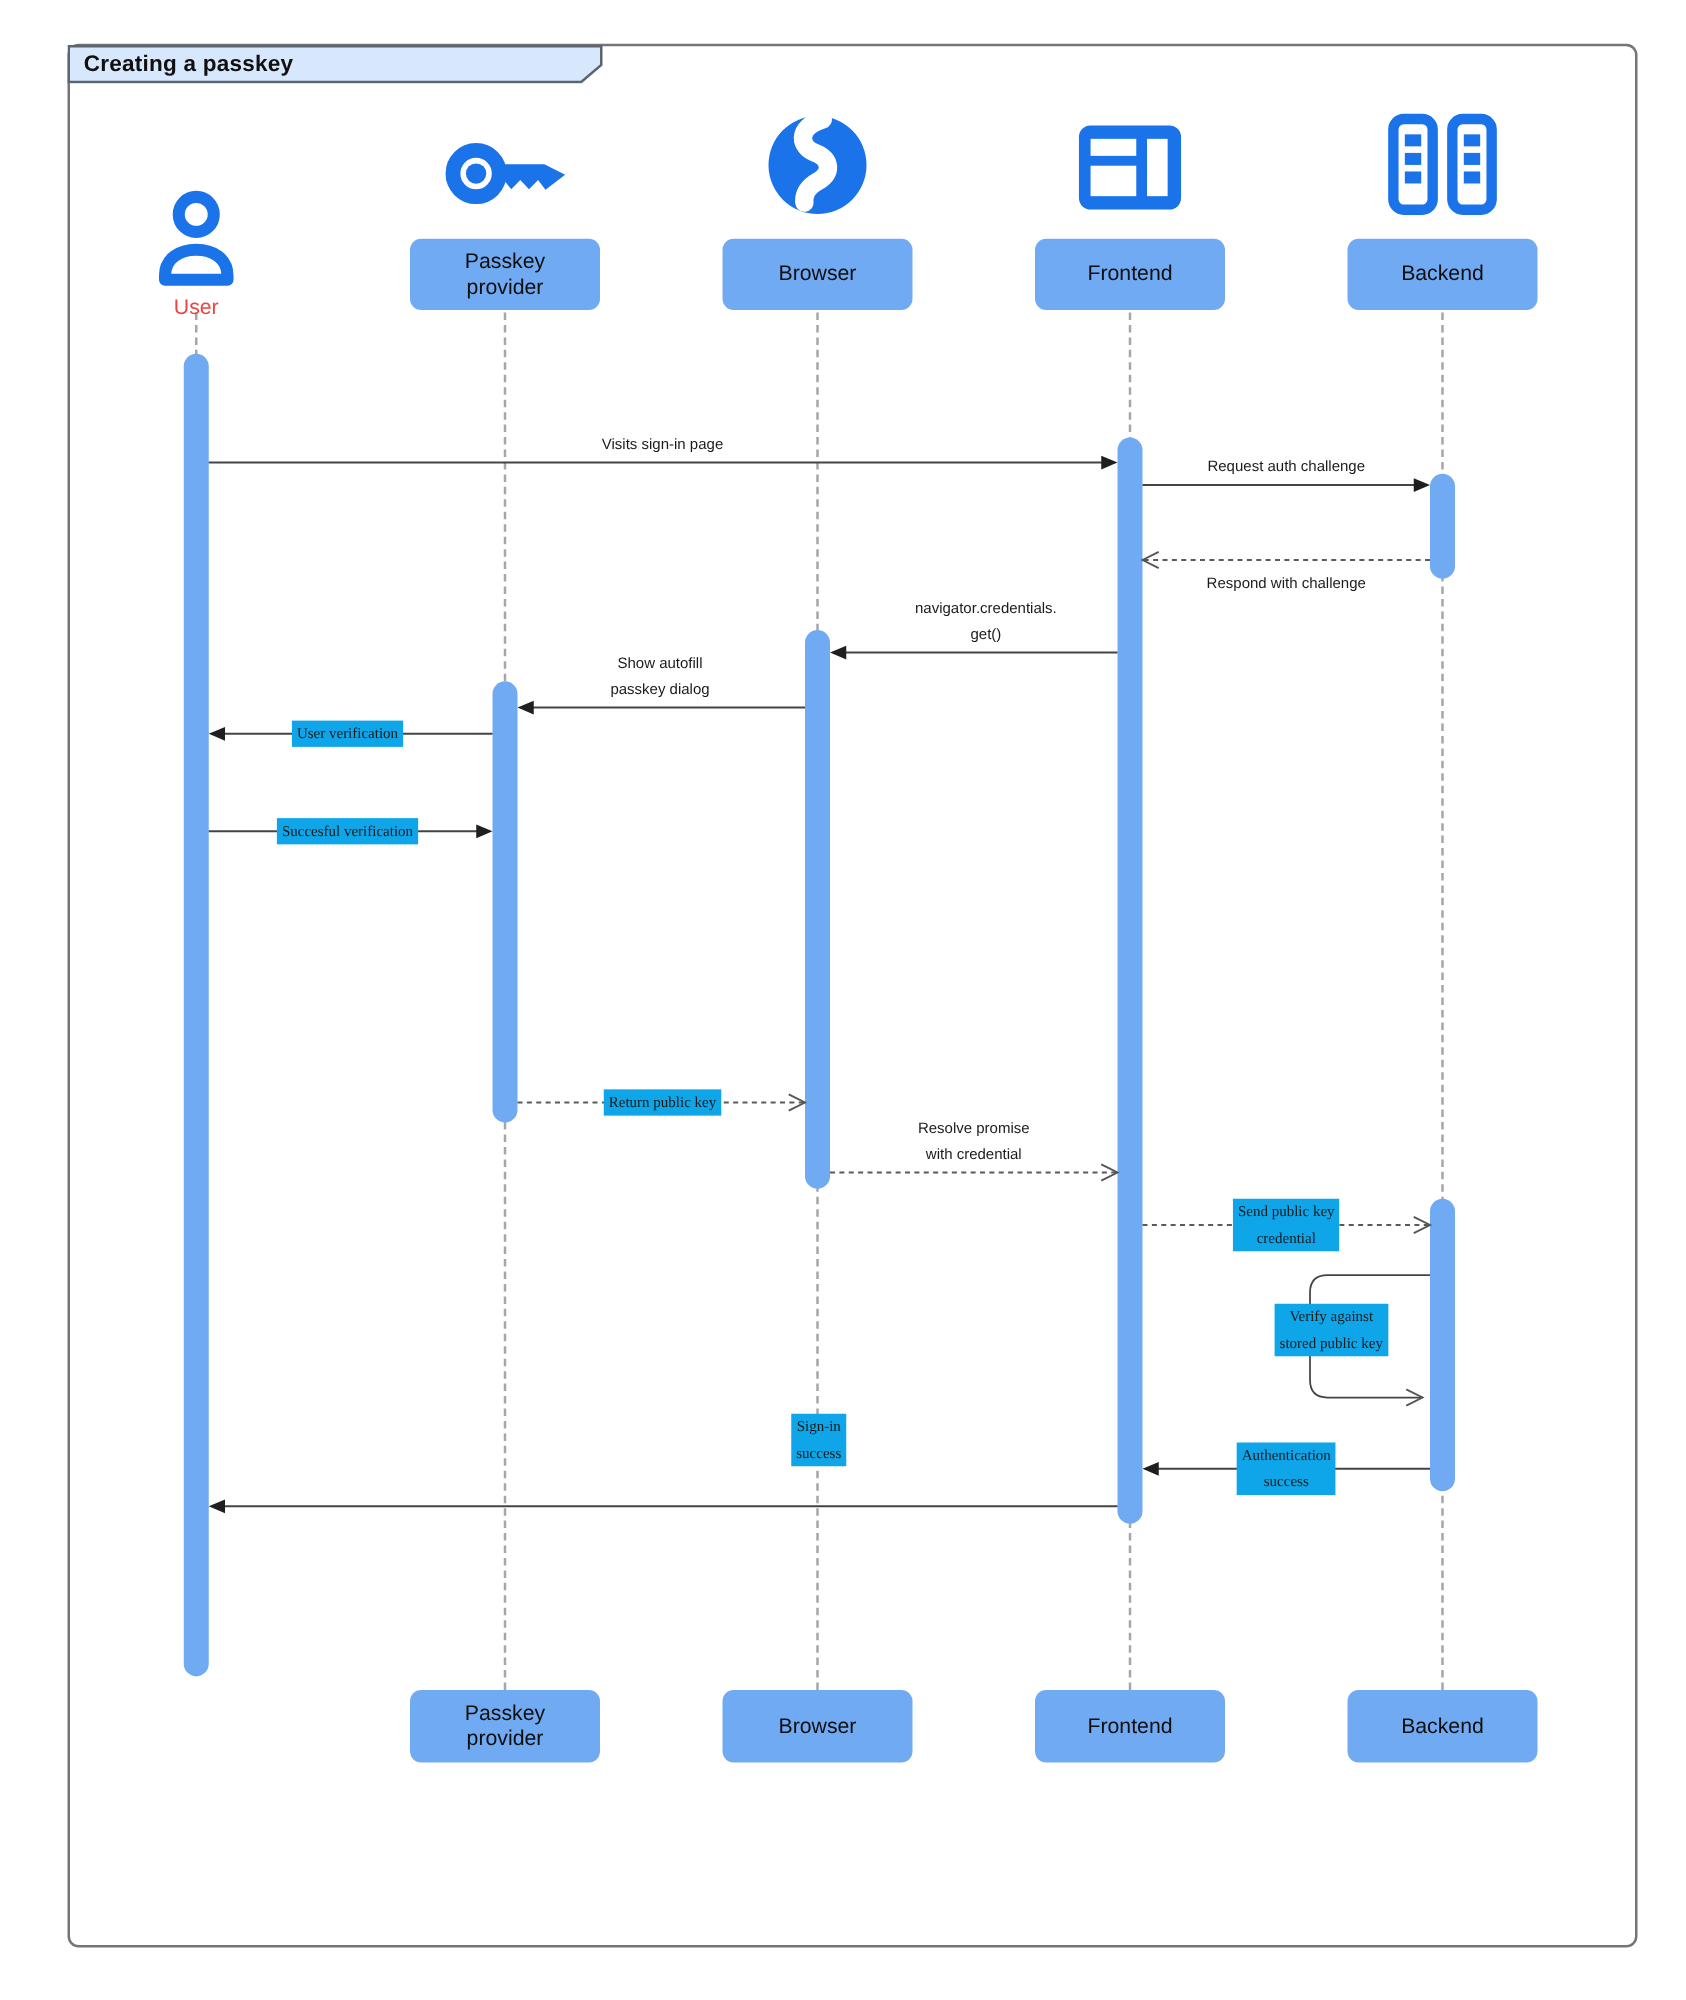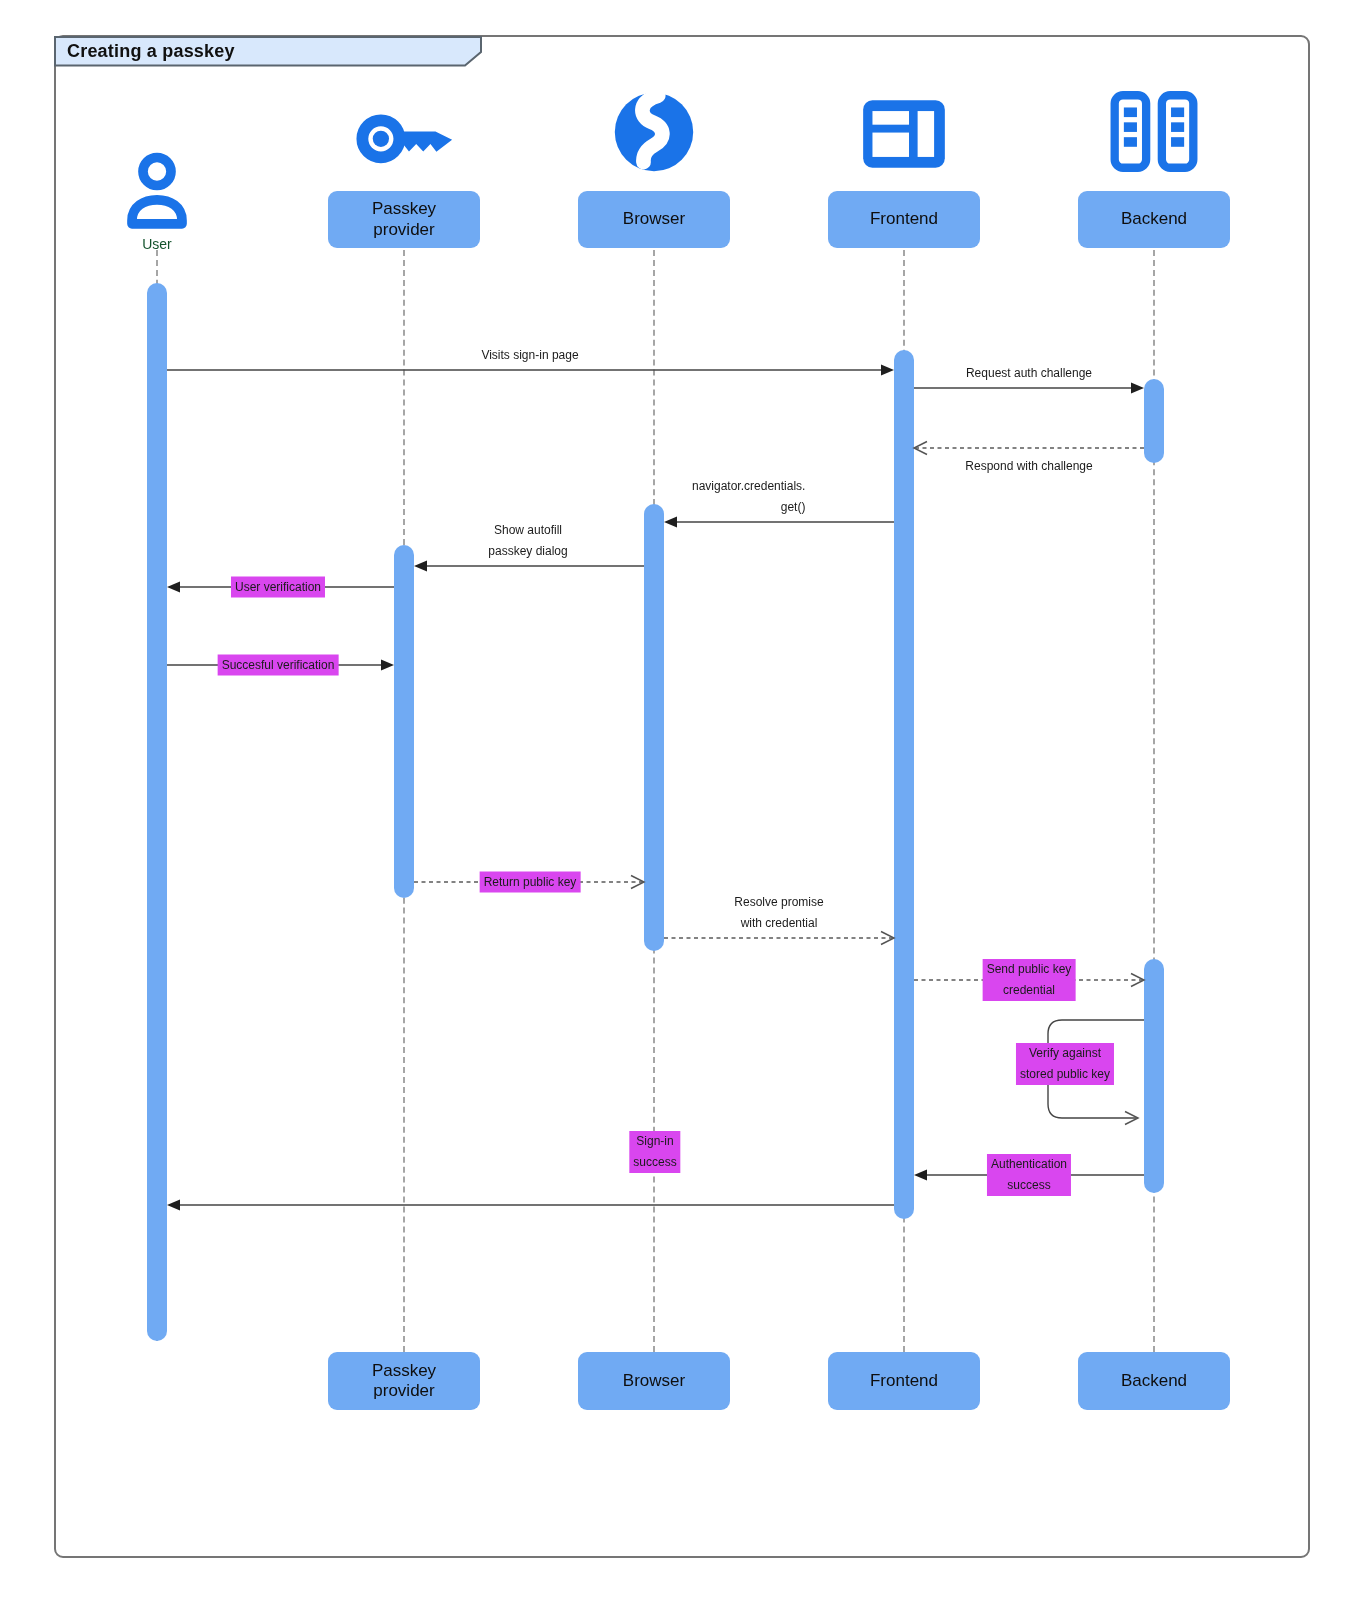--- a/index.html
+++ b/index.html
@@ -17,31 +17,31 @@
     font-size:18px;font-weight:bold;color:#101010;letter-spacing:.2px;
   }
   .lifeline{position:absolute;width:0;border-left:2px dashed #a6a6a6;z-index:1;}
   .bar{position:absolute;width:20px;border-radius:10px;z-index:3;}
   .actor-box{
     position:absolute;width:152px;box-sizing:border-box;border-radius:9px;
     display:flex;align-items:center;justify-content:center;text-align:center;
     font-size:17px;color:#0e0e0e;line-height:1.2;white-space:pre-line;z-index:2;
   }
   .plain-label{
-    position:absolute;transform:translateX(-50%);font-size:14px;color:#14532d;z-index:2;
+    position:absolute;transform:translateX(-50%);font-size:17px;color:#ef4444;z-index:2;
   }
   .icon-wrap{position:absolute;z-index:2;line-height:0;}
   .arrows{position:absolute;left:0;top:0;z-index:4;}
   .msg-label{
     position:absolute;font-size:12px;color:#1b1b1b;text-align:center;
     line-height:21px;white-space:pre;z-index:5;
   }
-  .msg-label.inline{background:#d946ef;padding:0 4px;transform:translate(-50%,-50%);}
+  .msg-label.inline{background:#0ea5e9;padding:0 4px;transform:translate(-50%,-50%);font-family:Liberation Serif, serif;}
   .msg-label.above{transform:translate(-50%,-100%);}
-  .msg-label.above-left{transform:translateY(-100%);text-align:right;}
+  .msg-label.above-left{transform:translateY(-100%);text-align:center;margin-left:40px;}
   .msg-label.below{transform:translateX(-50%);}
 </style>
 </head>
 <body>
 
 <div id="diagram">
   <div class="frame"></div>
   <svg class="title-tab-svg" width="429" height="31" viewBox="0 0 429 31">
     <path id="tab-path" d="M1 1 H427 V16 L411 29.5 H1 Z" fill="#d8e8fc" stroke="#5a656f" stroke-width="2"></path>
   </svg>

